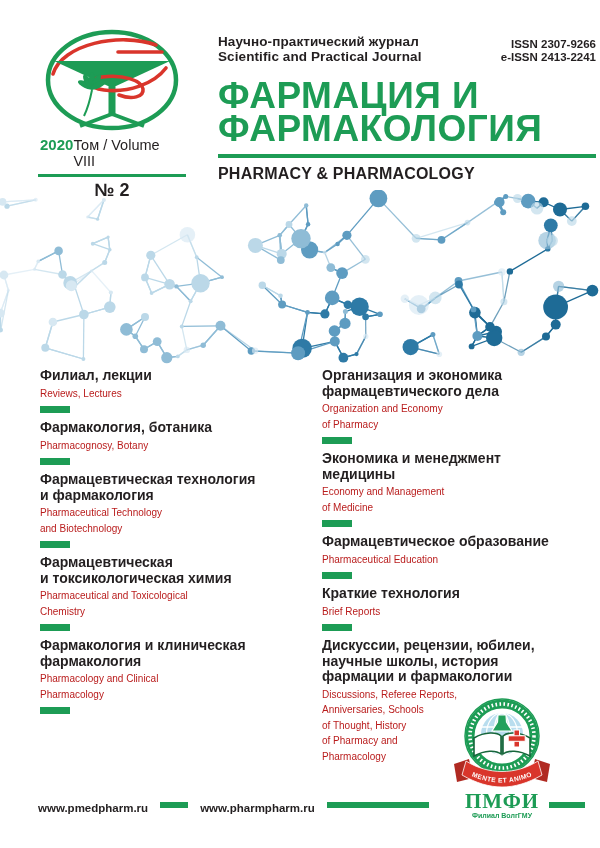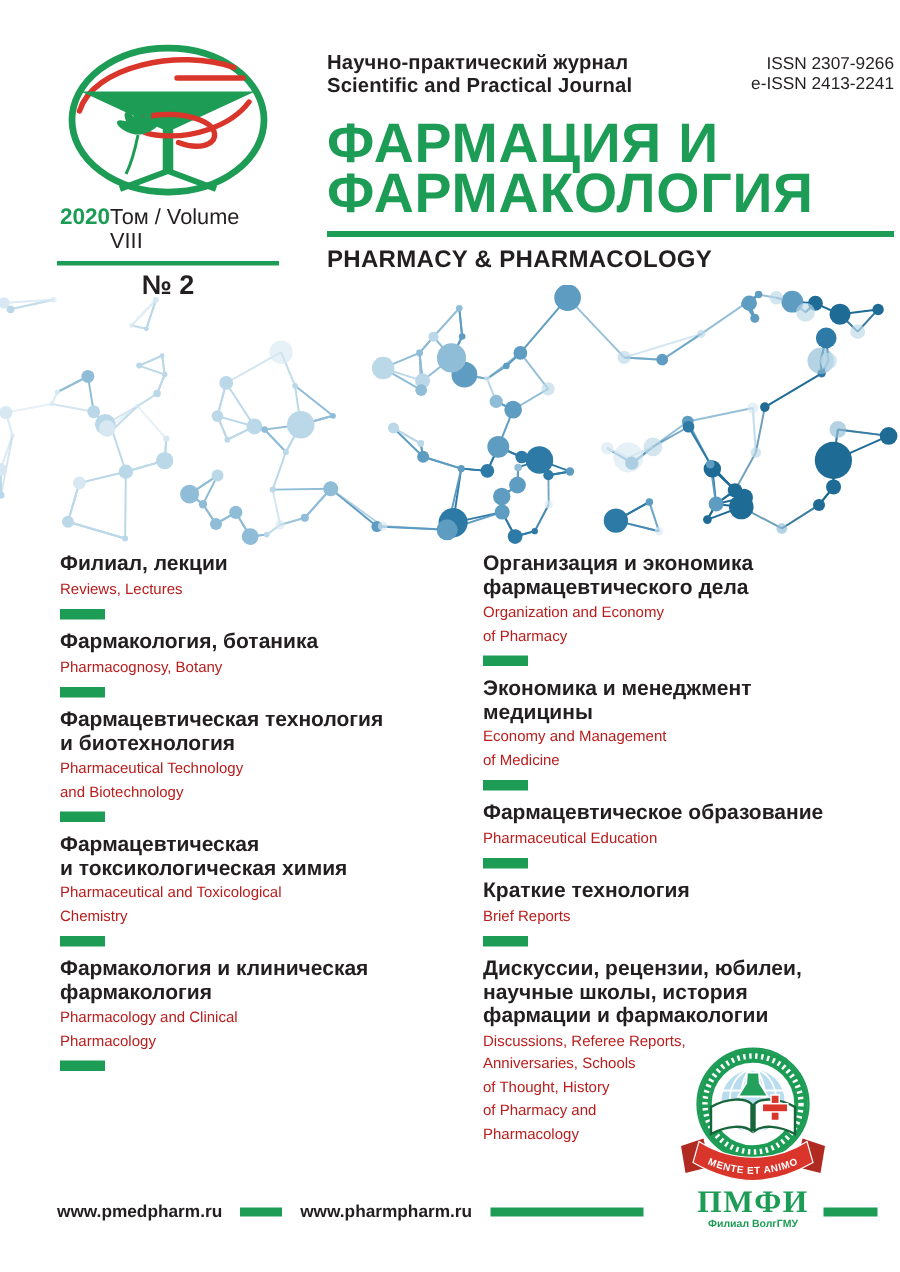--- a/index.html
+++ b/index.html
@@ -18,40 +18,40 @@
   
   .logo-block{position:absolute;left:38px;top:28px;width:148px}
   .logo-svg{display:block;width:140px;height:104px;margin:0 auto}
   .year-row{display:flex;justify-content:flex-start;align-items:baseline;margin-top:4px;padding:0 2px}
   .year{color:var(--green);font-weight:bold;font-size:15px}
   .volume{font-size:14.5px}
   .logo-rule{height:3px;background:var(--green);margin-top:5px}
   .issue{text-align:center;font-weight:bold;font-size:18px;margin-top:3px}
 
   .masthead{position:absolute;left:218px;top:34px;width:378px}
-  .subtitle-row{display:flex;justify-content:space-between;align-items:flex-start}
+  .subtitle-row{display:flex;justify-content:space-between;align-items:center}
   .subtitle{font-weight:bold;font-size:13.5px;line-height:15px;letter-spacing:.1px}
-  .issn-block{text-align:right;font-weight:normal;font-size:11.5px;line-height:13px;padding-top:3px}
+  .issn-block{text-align:right;font-weight:bold;font-size:11.5px;line-height:13px;padding-top:3px}
   .title{color:var(--green);font-weight:bold;font-size:37px;line-height:33px;letter-spacing:.5px;margin-top:15px}
   .title-rule{height:3.5px;background:var(--green);margin-top:9px}
   .title-en{font-weight:bold;font-size:16px;letter-spacing:.2px;margin-top:7px}
 
   
   .network{position:absolute;left:0;top:190px;width:600px;height:178px}
 
   
   .col{position:absolute;top:368px}
   .col-left{left:40px;width:276px}
   .col-right{left:322px;width:268px}
   .sec-ru{font-weight:bold;font-size:14px;line-height:15.5px;white-space:pre-line}
   .sec-en{font-size:10px;line-height:15.5px;white-space:pre-line;margin-top:2px;color:#b91c1c}
   .divider{width:30px;height:7px;background:var(--green);margin:5px 0 7px 0}
 
   
-  .footer{position:absolute;left:38px;right:15px;top:802px;display:flex;align-items:center;gap:12px}
+  .footer{position:absolute;left:38px;right:15px;top:802px;display:flex;gap:12px}
   .site{font-weight:bold;font-size:11.5px;white-space:nowrap}
   .bar{height:6px;background:var(--green)}
   .bar-sm{width:28px}
   .bar-grow{flex:1}
   .bar-end{width:36px}
   .emblem-gap{width:96px}
   .emblem{position:absolute;left:450px;top:694px;width:104px;height:140px}
   .emblem svg{display:block;width:104px;height:140px}
 </style>
 </head>
@@ -507,21 +507,21 @@
       <div class="sec-en">Reviews, Lectures</div>
       <div class="divider"></div>
     </div>
     <div class="section">
       <div class="sec-ru">Фармакология, ботаника</div>
       <div class="sec-en">Pharmacognosy, Botany</div>
       <div class="divider"></div>
     </div>
     <div class="section">
       <div class="sec-ru">Фармацевтическая технология
-и биотехнология</div>
+и фармакология</div>
       <div class="sec-en">Pharmaceutical Technology
 and Biotechnology</div>
       <div class="divider"></div>
     </div>
     <div class="section">
       <div class="sec-ru">Фармацевтическая
 и токсикологическая химия</div>
       <div class="sec-en">Pharmaceutical and Toxicological
 Chemistry</div>
       <div class="divider"></div>

